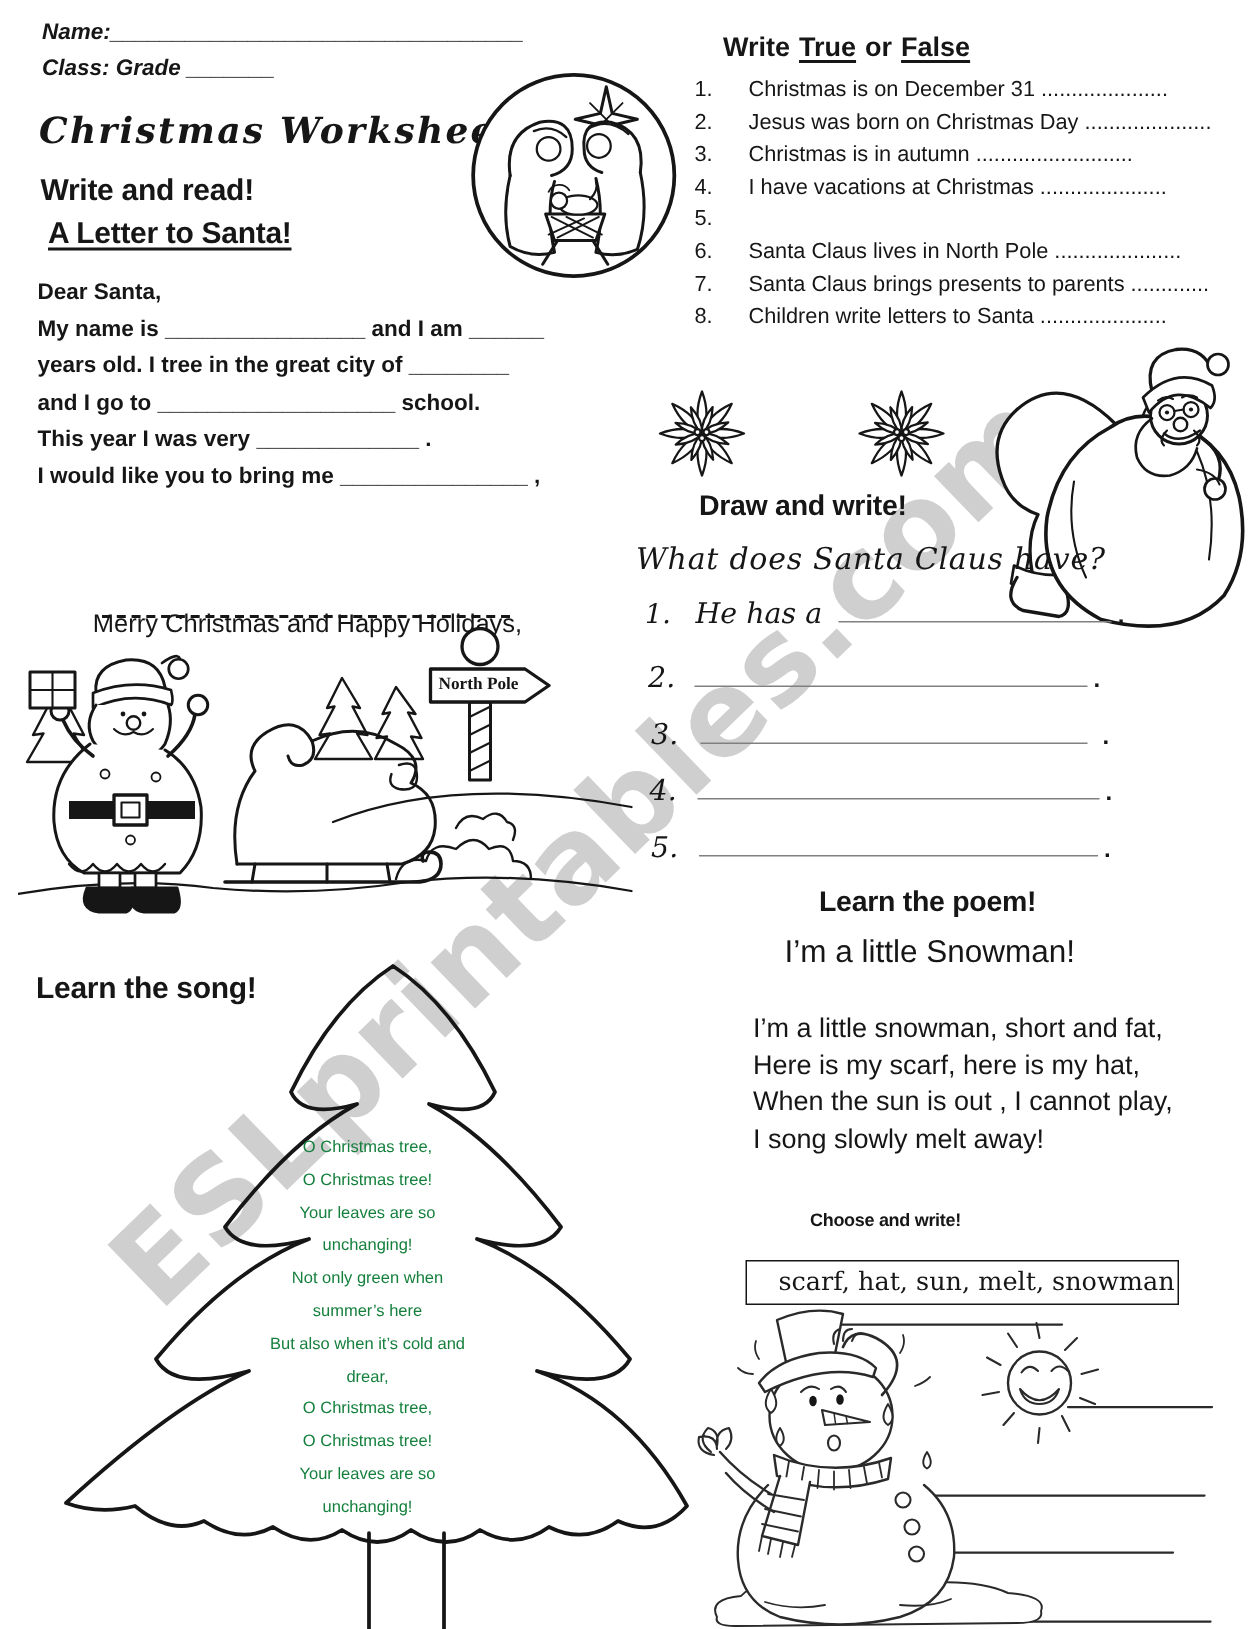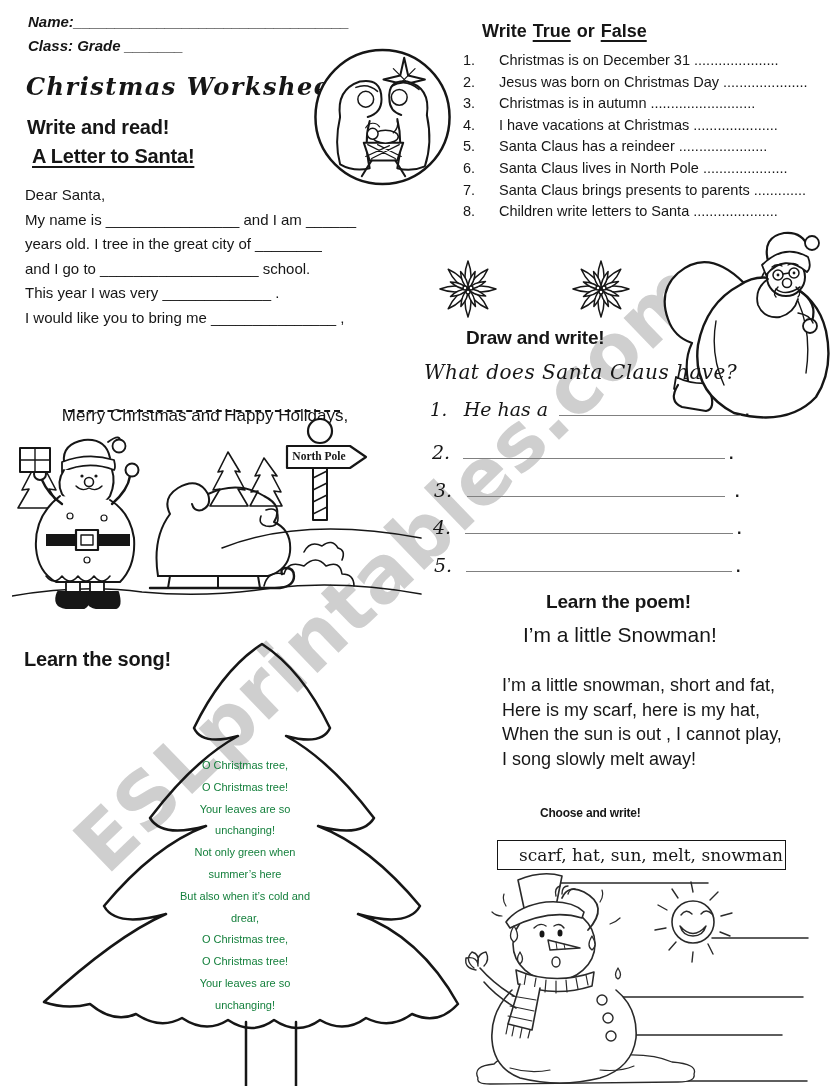--- a/index.html
+++ b/index.html
@@ -95,21 +95,21 @@
       <ellipse cx="76" cy="92" rx="13" ry="6.5" fill="#fff" stroke-width="1.5"></ellipse>
       <circle cx="63" cy="89" r="5.5" fill="#fff" stroke-width="1.5"></circle>
       <path d="M56 83 A 8 8 0 0 1 70 82" stroke-width="1.2"></path>
       <path d="M84 88 Q90 82 88 76" stroke-width="1.5"></path>
     </g>
   </svg>
 
   <div class="abs h-marker big" style="left:27px;top:116px;">Write and read!</div>
   <div class="abs h-marker big underlined" style="left:32px;top:145px;">A Letter to Santa!</div>
 
-  <div class="abs" style="left:25px;top:183px;width:400px;">
+  <div class="abs" style="left:25px;top:183px;width:400px;font-weight:bold;">
     <div class="letter-line">Dear Santa,</div>
     <div class="letter-line">My name is ________________ and I am ______</div>
     <div class="letter-line">years old. I  tree in the great city of ________</div>
     <div class="letter-line">and I go to ___________________ school.</div>
     <div class="letter-line">This year I was very _____________ .</div>
     <div class="letter-line">I would like you to bring me _______________ ,</div>
   </div>
 
   <div class="abs closing" style="left:40px;top:374px;width:330px;">Merry Christmas and Happy Holidays,</div>
   <div class="abs sig-line" style="left:68px;top:410px;width:272px;height:0;"></div>
@@ -219,21 +219,20 @@
     <div class="tf-item">
         <span class="tf-num">3.</span>
         <span class="tf-text">Christmas is in autumn ..........................</span>
       </div>
     <div class="tf-item">
         <span class="tf-num">4.</span>
         <span class="tf-text">I have vacations at Christmas .....................</span>
       </div>
     <div class="tf-item">
         <span class="tf-num">5.</span>
-        <span class="tf-text">Santa Claus has a reindeer ......................</span>
       </div>
     <div class="tf-item">
         <span class="tf-num">6.</span>
         <span class="tf-text">Santa Claus lives in North Pole .....................</span>
       </div>
     <div class="tf-item">
         <span class="tf-num">7.</span>
         <span class="tf-text">Santa Claus brings presents to parents .............</span>
       </div>
     <div class="tf-item">

